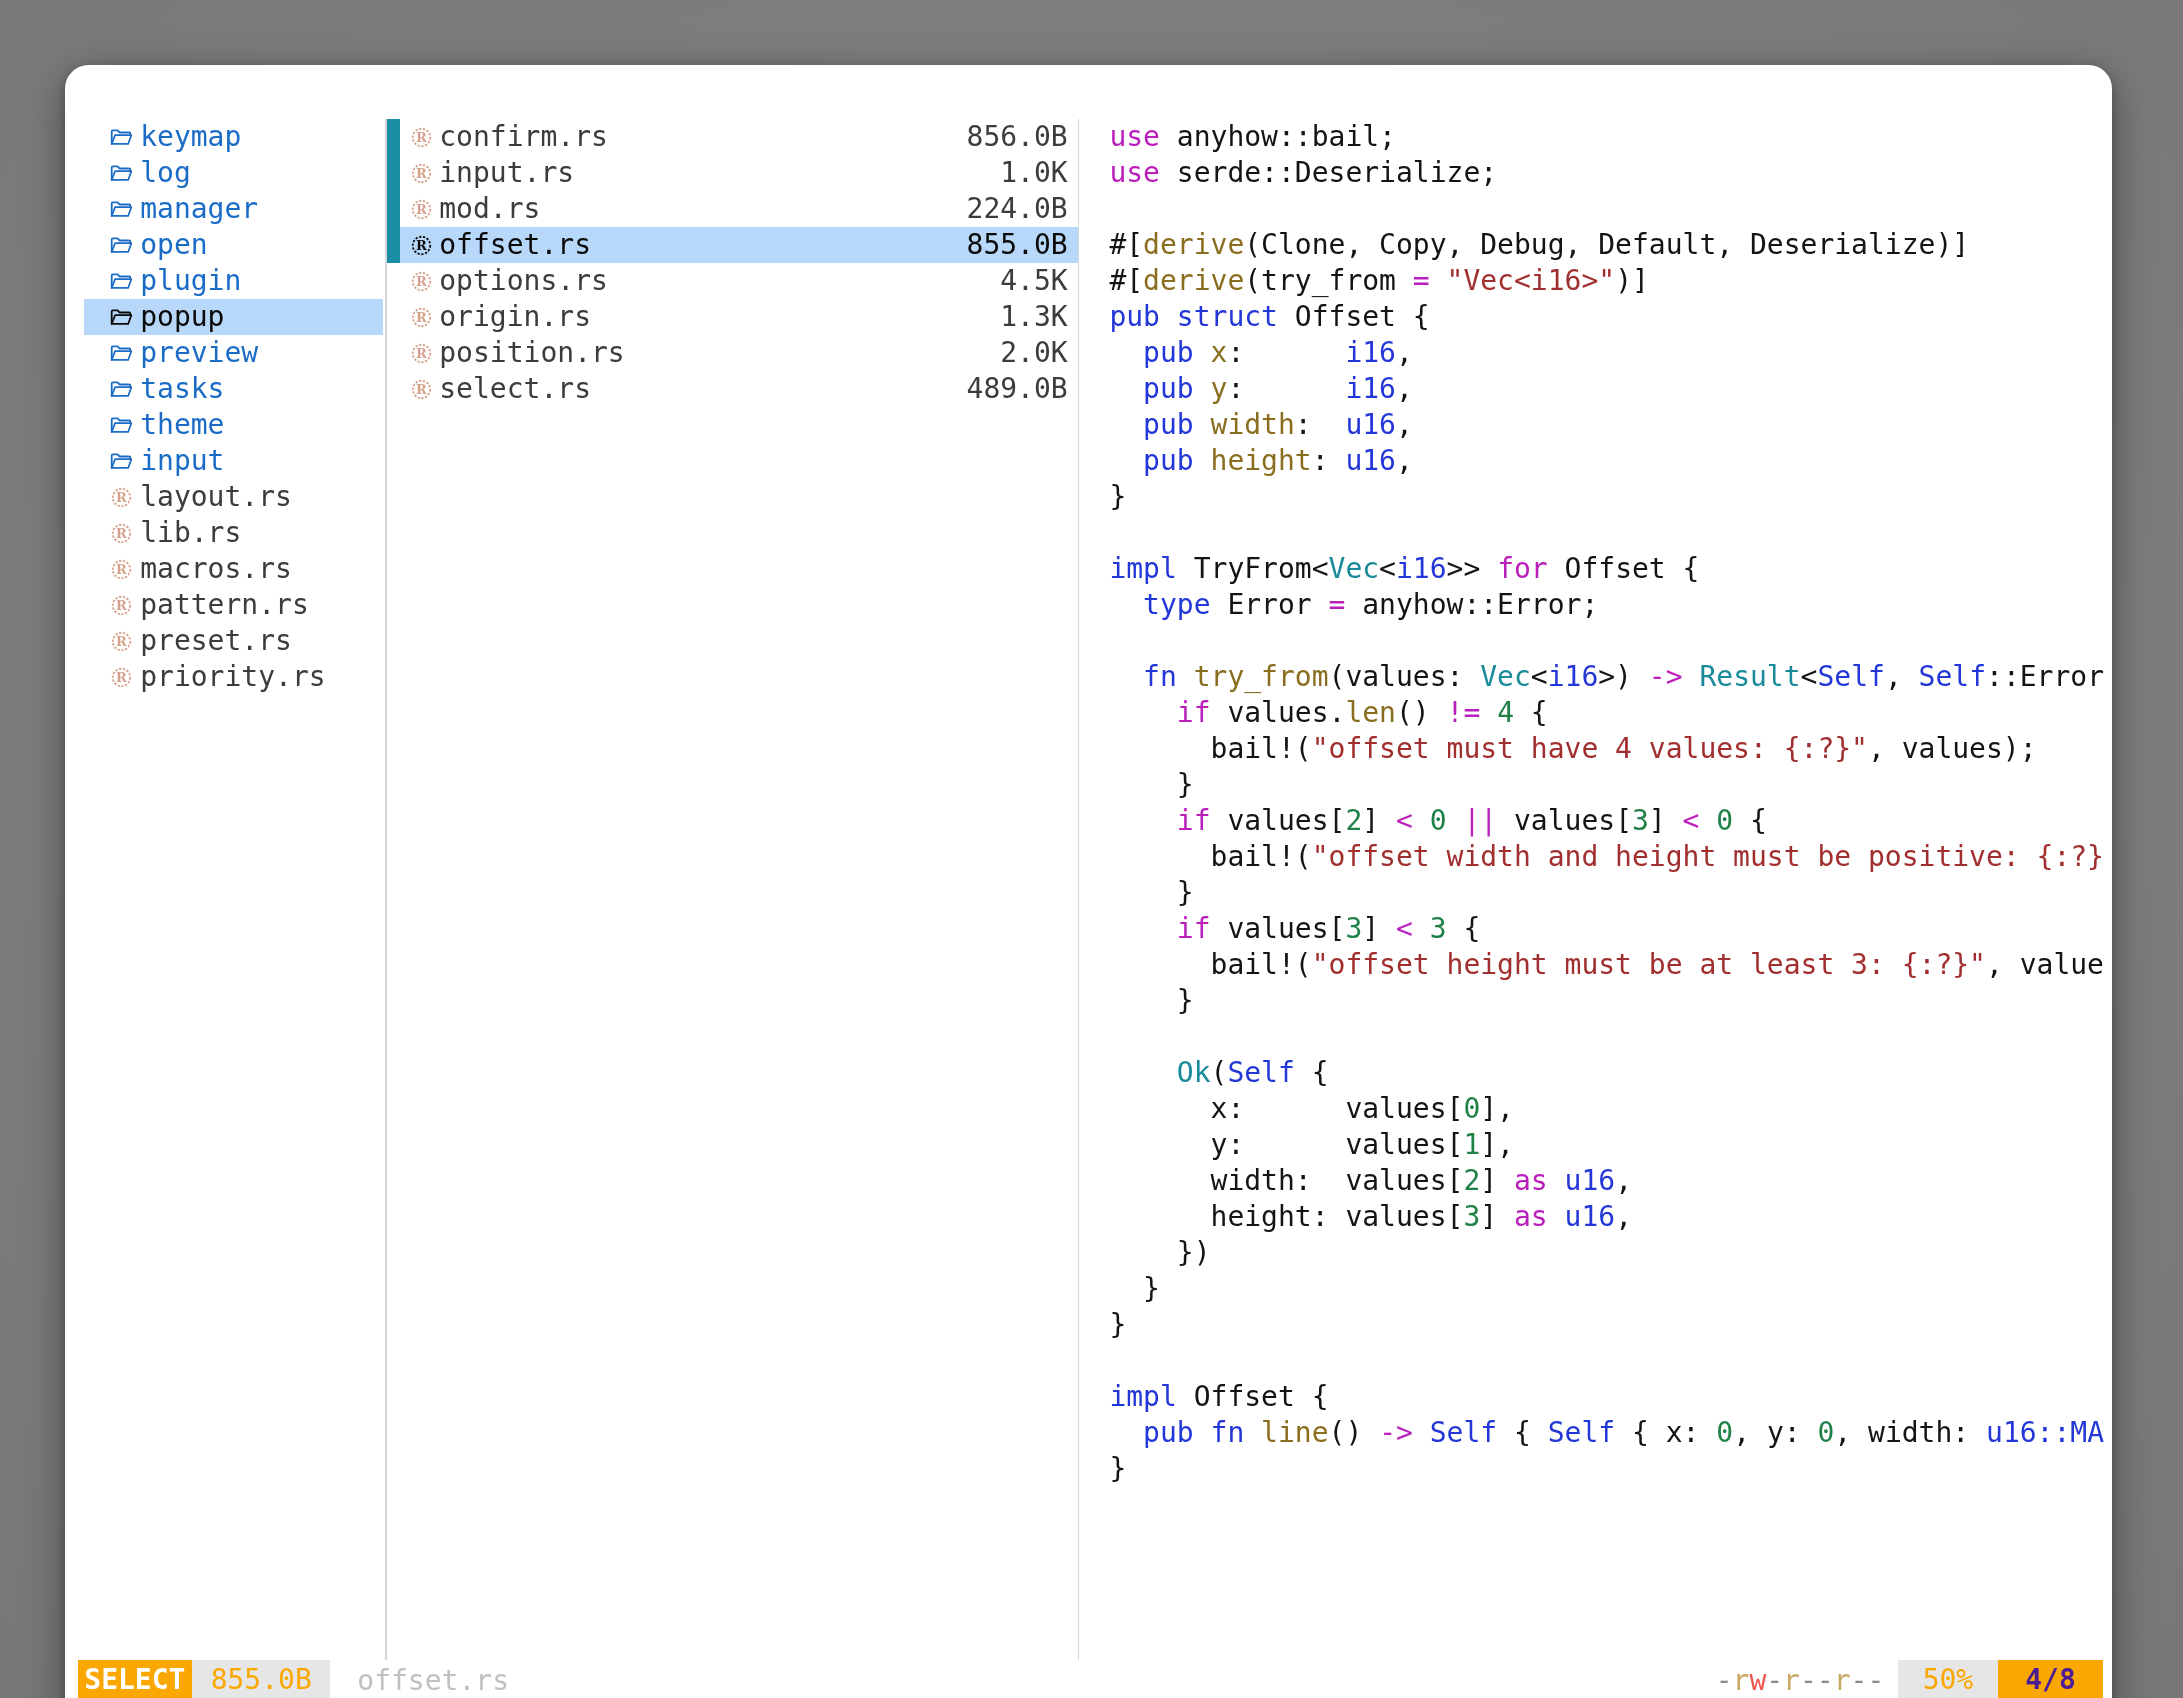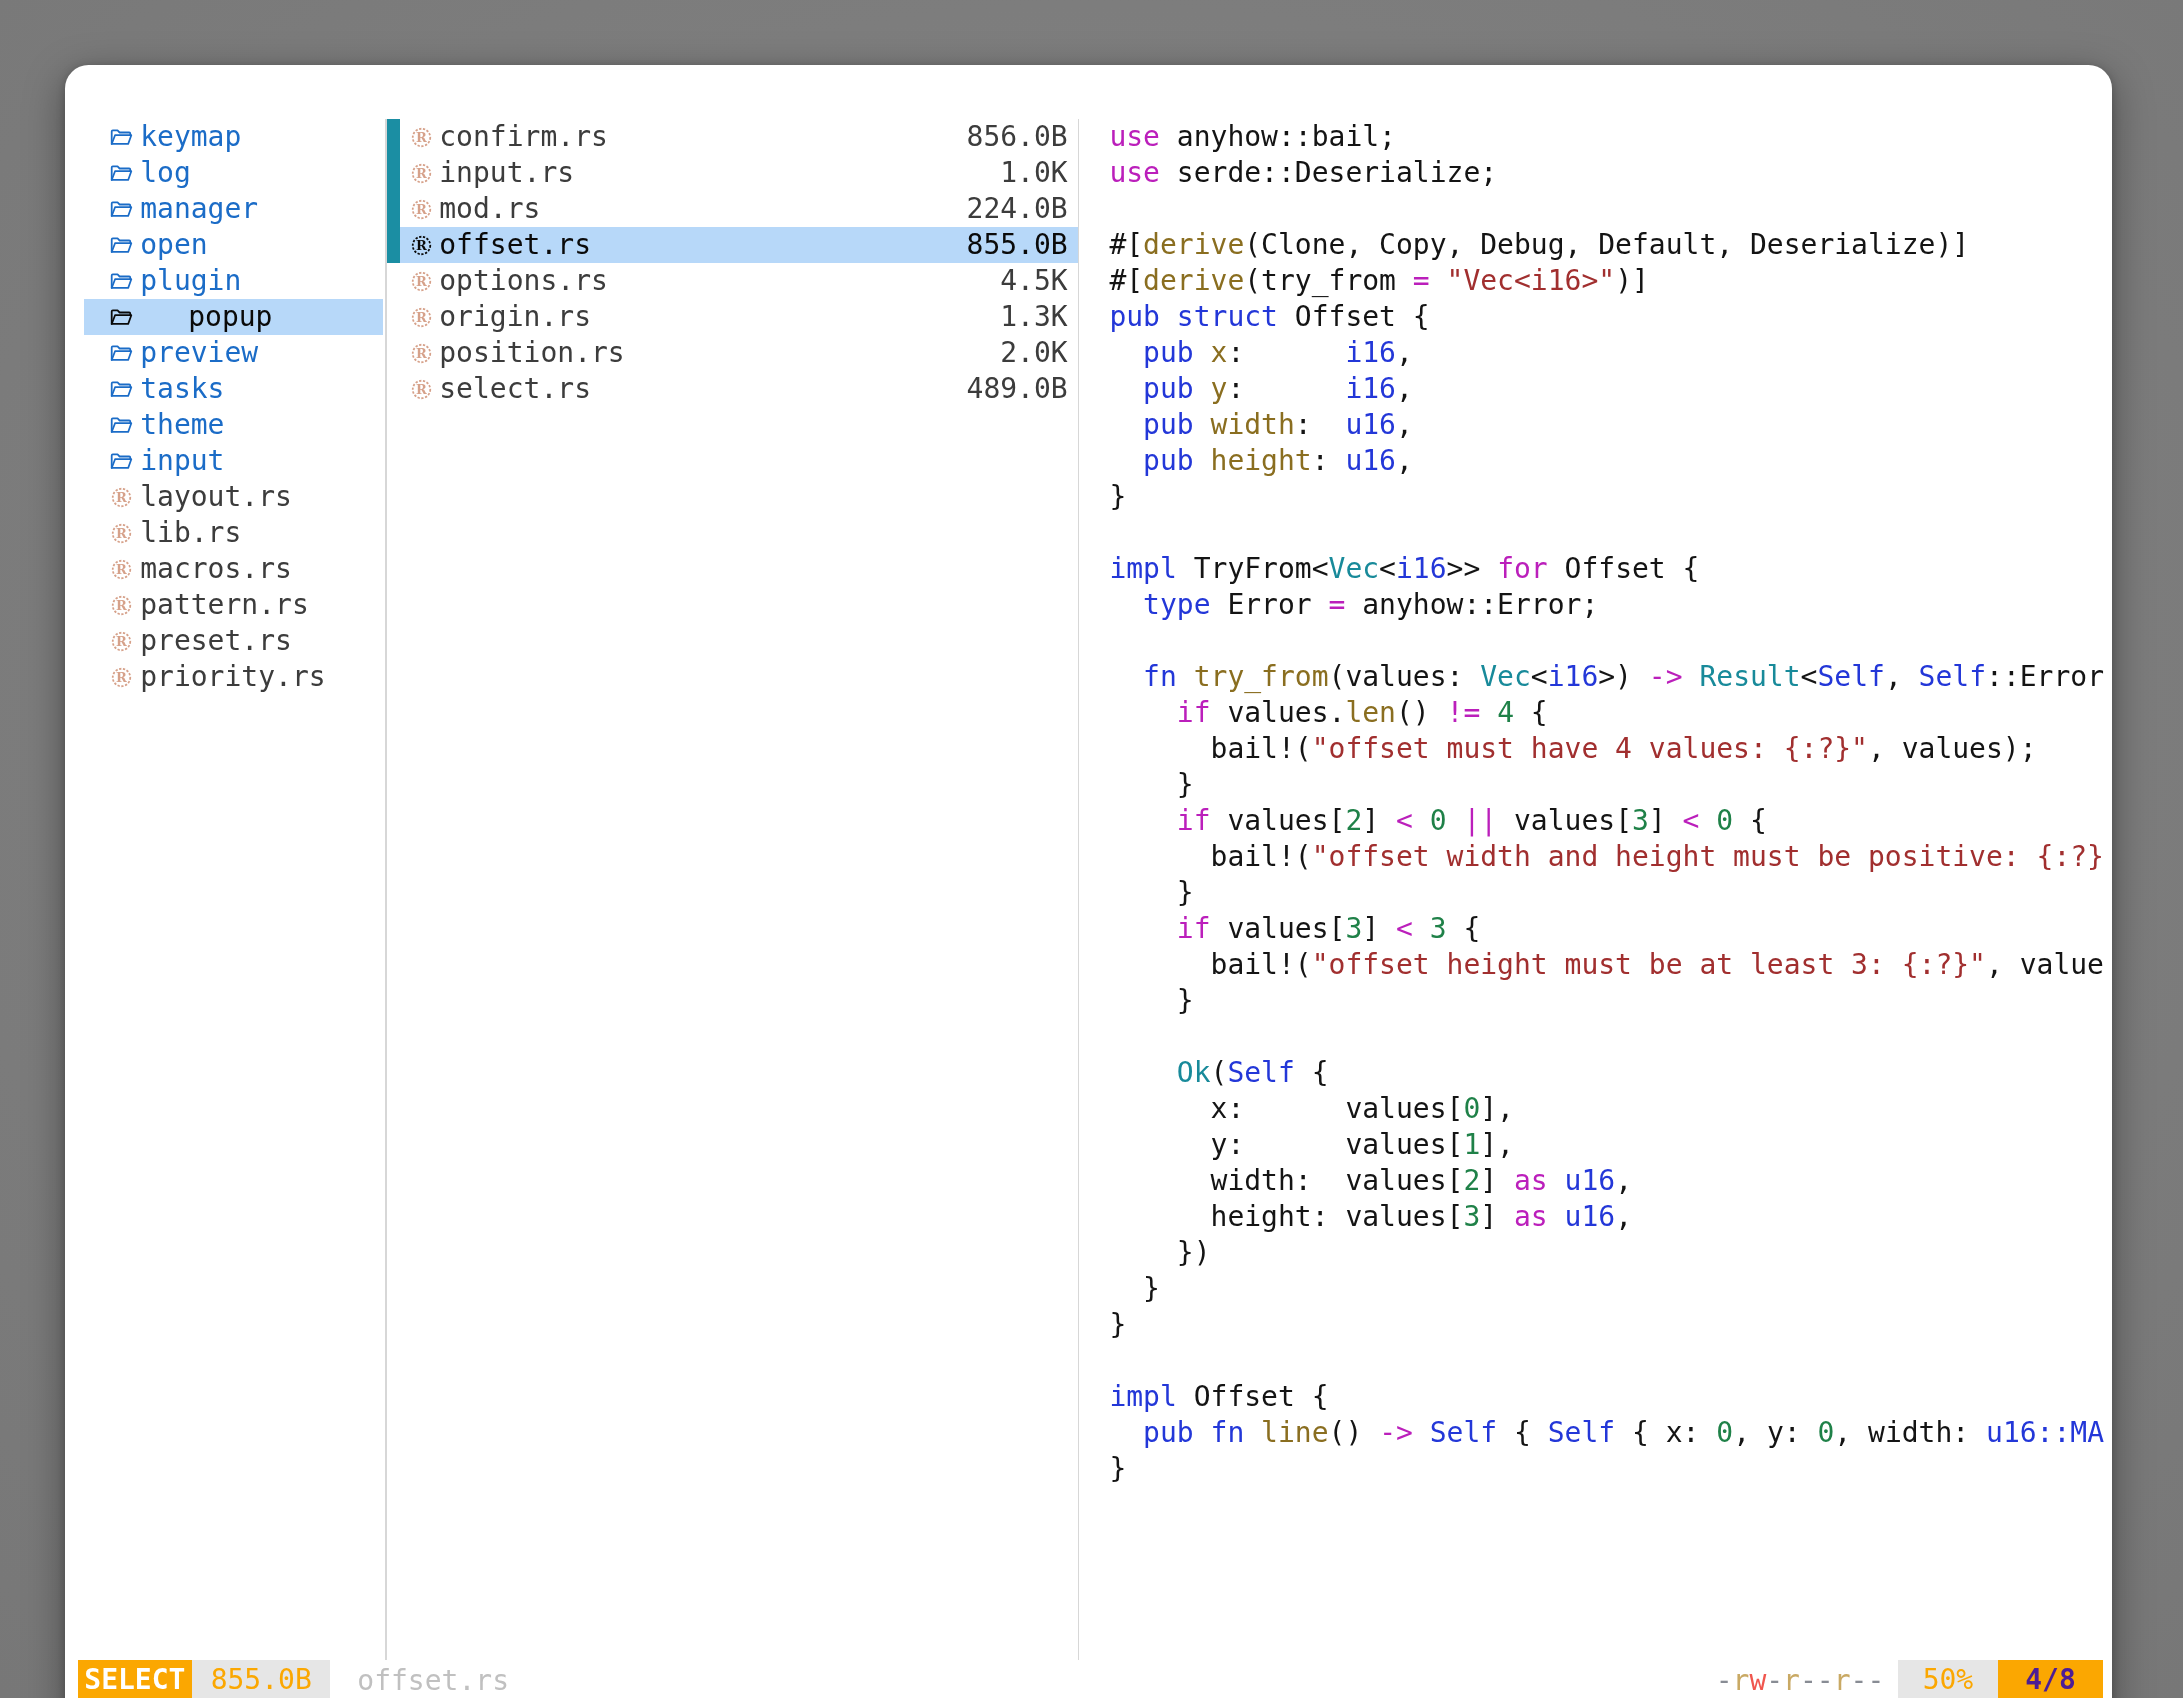--- a/index.html
+++ b/index.html
@@ -42,21 +42,21 @@
     margin-left:18.5px;margin-right:1.7px;padding-left:25px;
     display:flex;align-items:center;white-space:pre;cursor:default;
   }
   .srow .icon{width:25px;height:25px;flex:none;margin-right:6.7px;}
   .srow .icon svg{width:25px;height:25px;display:block;}
   .srow.kind-folder{color:var(--folder_blue);}
   .srow.kind-folder .label{color:var(--folder_blue);}
   .srow.kind-rust{color:var(--rust_salmon);}
   .srow.kind-rust .label{color:#3c3c3c;}
   .srow.selected{background:var(--selection_blue);}
-  .srow.selected, .srow.selected .label{color:#0a0a0a !important;gap:48px;}
+  .srow.selected, .srow.selected .label{color:#0a0a0a !important;}
 
   
   .frow{height:var(--rowh);display:flex;align-items:stretch;}
   .frow .marker{width:13.4px;flex:none;background:transparent;}
   .frow.marked .marker{background:var(--marker_teal);}
   .frow .rowbody{
     flex:1;display:flex;align-items:center;line-height:var(--rowh);
     padding-left:9.2px;padding-right:10px;white-space:pre;color:var(--rust_salmon);
   }
   .frow .rowbody .name{color:#3c3c3c;}

